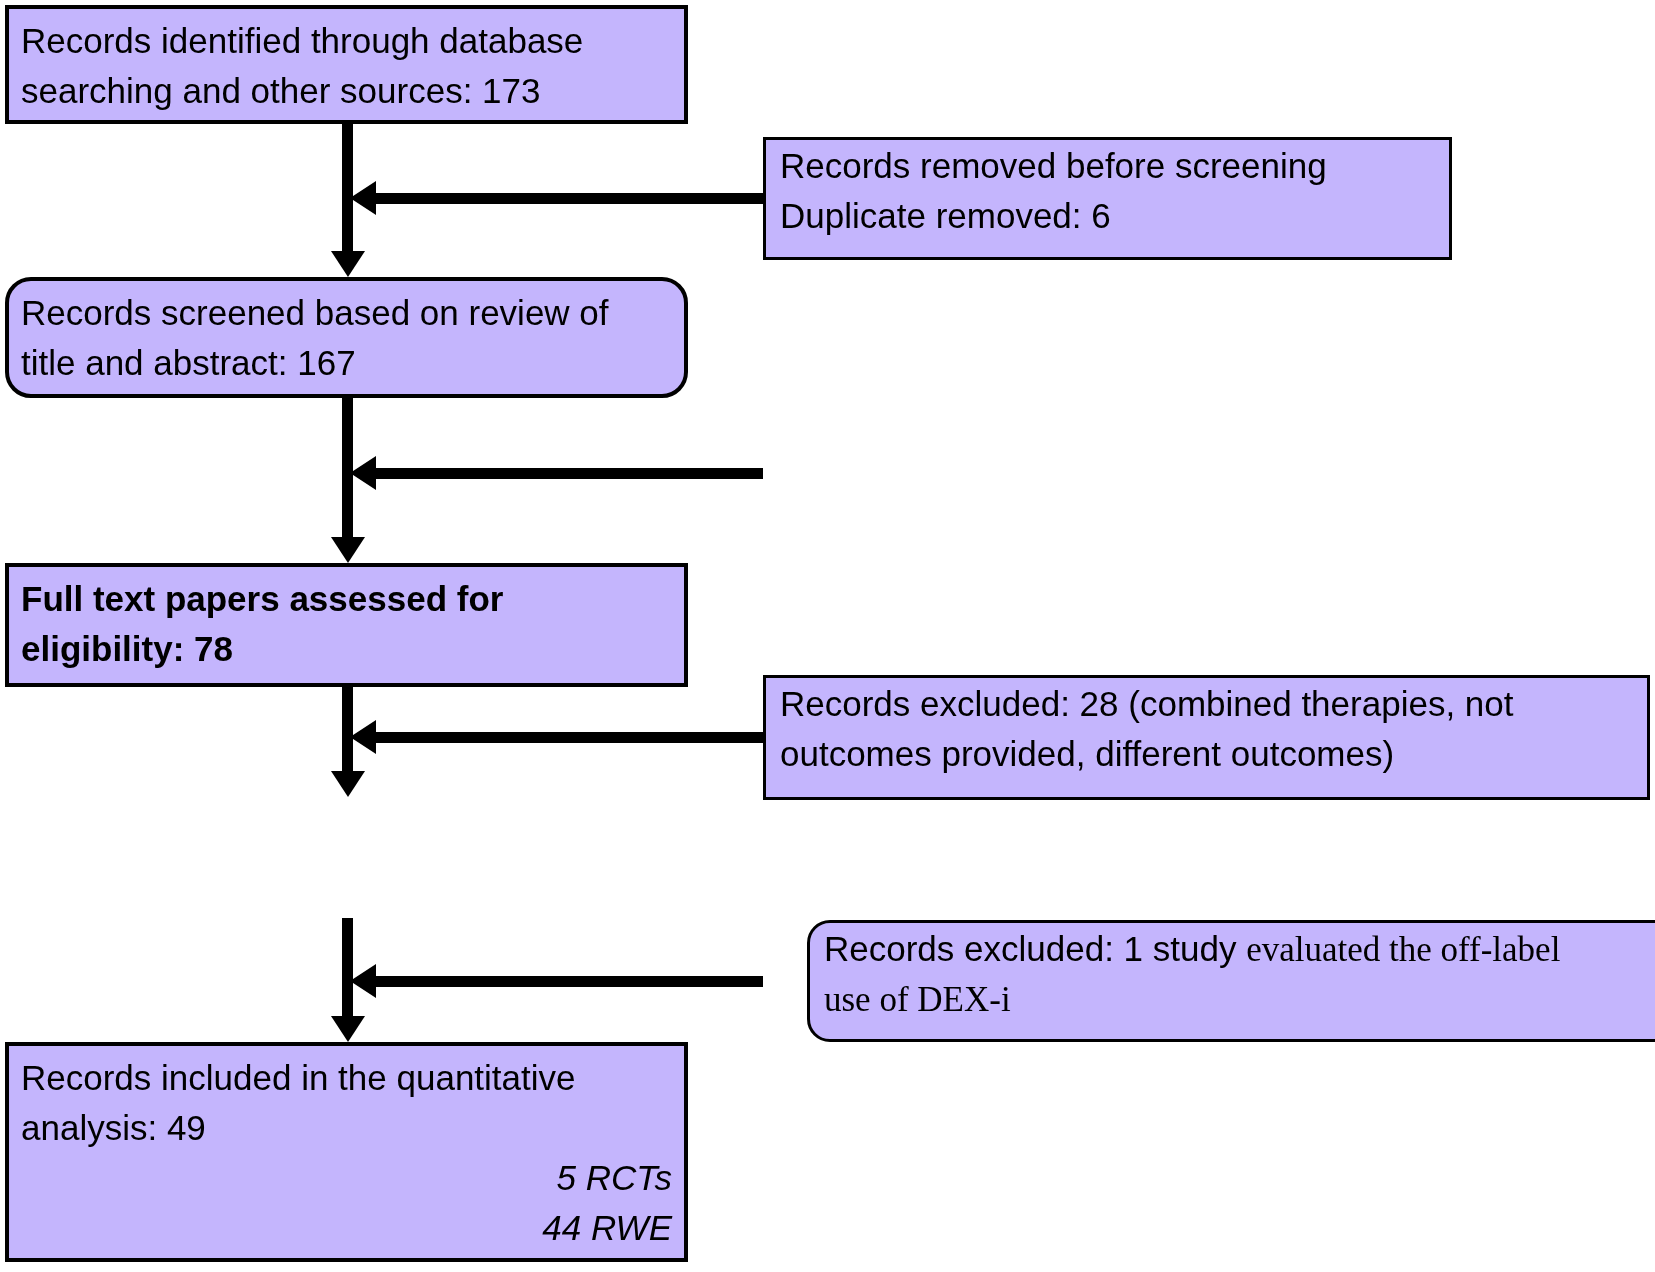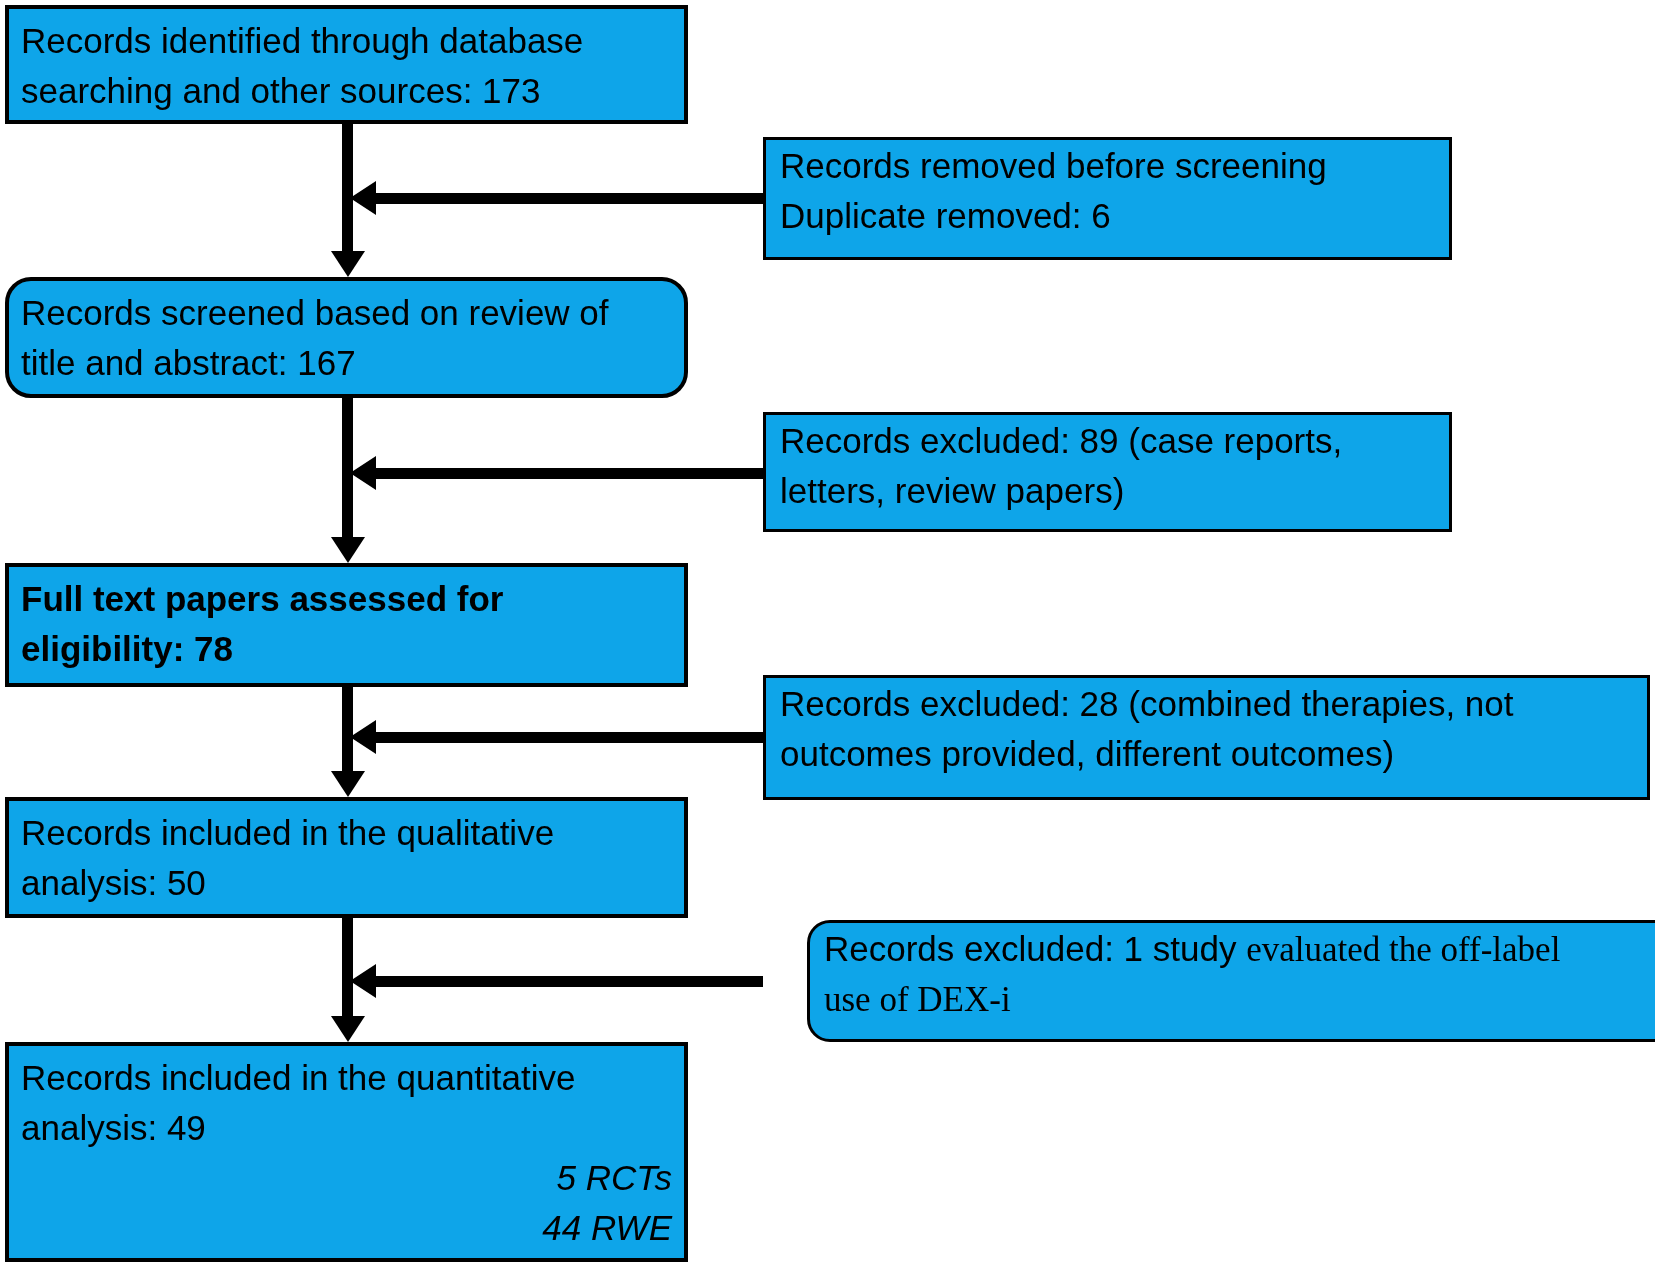--- a/index.html
+++ b/index.html
@@ -12,21 +12,21 @@
     width: 1655px;
     height: 1272px;
     background: #ffffff;
     font-family: "Liberation Sans", sans-serif;
     color: #000000;
     overflow: hidden;
   }
   .box {
     position: absolute;
     box-sizing: border-box;
-    background: #0ea5e9;
+    background: #c4b5fd;
     border: 4px solid #000000;
     padding: 7px 12px;
     font-size: 35px;
     line-height: 50px;
     color: #000000;
   }
   .box.side {
     border-width: 3px;
     padding: 1px 14px;
   }
@@ -87,41 +87,33 @@
   <div class="box" style="left:5px; top:277px; width:683px; height:121px;border-radius:26px;">
     <div class="line">Records screened based on review of</div>
     <div class="line">title and abstract: 167</div>
   </div>
 
   <div class="box" style="left:5px; top:563px; width:683px; height:124px;font-weight:bold;">
     <div class="line">Full text papers assessed for</div>
     <div class="line">eligibility: 78</div>
   </div>
 
-  <div class="box" style="left:5px; top:797px; width:683px; height:121px;">
-    <div class="line">Records included in the qualitative</div>
-    <div class="line">analysis: 50</div>
-  </div>
 
   <div class="box" style="left:5px; top:1042px; width:683px; height:220px;">
     <div class="line">Records included in the quantitative</div>
     <div class="line">analysis: 49</div>
     <div class="line centered">5 RCTs</div>
     <div class="line centered">44 RWE</div>
   </div>
 
   <div class="box side" style="left:763px; top:137px; width:689px; height:123px;">
     <div class="line">Records removed before screening</div>
     <div class="line">Duplicate removed: 6</div>
   </div>
 
-  <div class="box side" style="left:763px; top:412px; width:689px; height:120px;">
-    <div class="line">Records excluded: 89 (case reports,</div>
-    <div class="line">letters, review papers)</div>
-  </div>
 
   <div class="box side" style="left:763px; top:675px; width:887px; height:125px;">
     <div class="line">Records excluded: 28 (combined therapies, not</div>
     <div class="line">outcomes provided, different outcomes)</div>
   </div>
 
   <div class="box side" style="left:807px; top:920px; width:940px; height:122px;border-radius:23px;">
     <div class="line"><span>Records excluded: 1 study </span><span class="serif">evaluated the off-label</span></div>
     <div class="line serif">use of DEX-i</div>
   </div>

